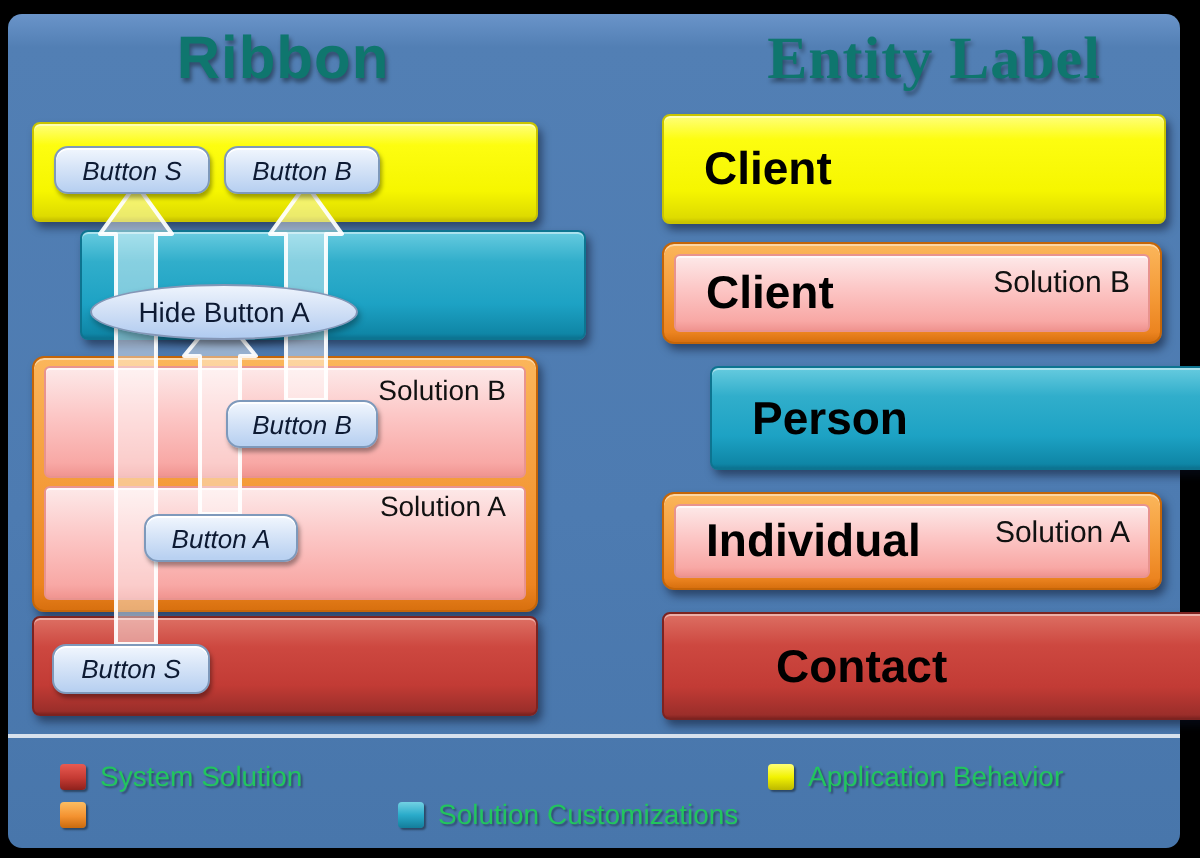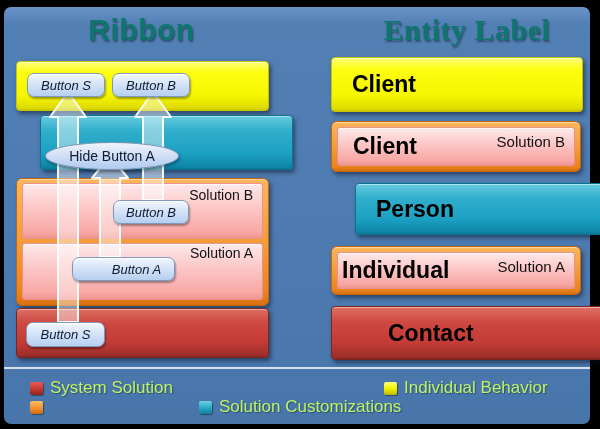--- a/index.html
+++ b/index.html
@@ -39,21 +39,21 @@
             color:#0d1a33;font-size:14px;display:flex;align-items:center;justify-content:center;
             box-shadow:1px 2px 3px rgba(0,0,0,.35);}
 
   .arrows{position:absolute;left:0;top:0;z-index:2;pointer-events:none;}
   .arrows path{fill:rgba(255,255,255,.42);stroke:rgba(255,255,255,.93);stroke-width:2;stroke-linejoin:round;}
 
   .divider{position:absolute;left:4px;top:367px;width:586px;height:2px;
            background:rgba(255,255,255,.78);z-index:1;}
 
   .legend-item{position:absolute;height:16px;display:flex;align-items:center;gap:7px;z-index:1;}
-  .legend-label{color:#bef264;font-size:17px;line-height:16px;text-shadow:1px 1px 1px rgba(0,0,0,.35);white-space:nowrap;}
+  .legend-label{color:#22c55e;font-size:14px;line-height:16px;text-shadow:1px 1px 1px rgba(0,0,0,.35);white-space:nowrap;}
   .sw{width:13px;height:13px;border-radius:2px;box-shadow:1px 1px 1px rgba(0,0,0,.4);}
   .sw-system{background:linear-gradient(180deg,#e85a51 0%,#c43a33 55%,#8e211c 100%);}
   .sw-msol{background:linear-gradient(180deg,#fddbda 0%,#f8a7a4 55%,#dd7d79 100%);}
   .sw-app{background:linear-gradient(180deg,#ffff76 0%,#f2f202 50%,#bcb800 100%);}
   .sw-msols{background:linear-gradient(180deg,#fcbd62 0%,#f49230 55%,#c96a0e 100%);}
   .sw-unm{background:linear-gradient(180deg,#72d1e3 0%,#2aabca 50%,#137d9b 100%);}
 </style>
 </head>
 <body>
 
@@ -76,58 +76,58 @@
   <svg class="arrows" width="600" height="429" viewBox="0 0 600 429">
     <path d="M68,92 L86,117 L78,117 L78,322 L58,322 L58,117 L50,117 Z"></path>
     <path d="M110,156 L128,178 L120,178 L120,257 L100,257 L100,178 L92,178 Z"></path>
     <path d="M153,92 L171,117 L163,117 L163,200 L143,200 L143,117 L135,117 Z"></path>
   </svg>
 
   <div class="dbtn" style="left:27px;top:73px;width:76px;height:22px;">Button S</div>
   <div class="dbtn" style="left:112px;top:73px;width:76px;height:22px;">Button B</div>
   <div class="dellipse" style="left:45px;top:130px;width:132px;height:26px;margin-top:12px;">Hide Button A</div>
   <div class="dbtn" style="left:113px;top:200px;width:74px;height:22px;">Button B</div>
-  <div class="dbtn" style="left:72px;top:257px;width:75px;height:22px;padding-left:26px;">Button A</div>
+  <div class="dbtn" style="left:72px;top:257px;width:75px;height:22px;">Button A</div>
   <div class="dbtn" style="left:26px;top:322px;width:77px;height:23px;">Button S</div>
 
   <div class="bar bar-yellow" style="left:331px;top:57px;width:250px;height:53px;">
     <div class="entity-label">Client</div>
   </div>
 
   <div class="bar frame-orange" style="left:331px;top:121px;width:250px;height:51px;box-sizing:border-box;padding:5px;">
     <div class="bar-pink" style="width:100%;height:100%;box-sizing:border-box;position:relative;">
       <div class="entity-label" style="padding-left:15px;">Client</div>
       <div class="annotation" style="right:9px;top:6px;">Solution B</div>
     </div>
   </div>
 
   <div class="bar bar-teal" style="left:331px;top:183px;width:250px;height:50px;">
     <div class="entity-label">Person</div>
   </div>
 
   <div class="bar frame-orange" style="left:331px;top:246px;width:250px;height:49px;box-sizing:border-box;padding:5px;">
     <div class="bar-pink" style="width:100%;height:100%;box-sizing:border-box;position:relative;">
-      <div class="entity-label" style="padding-left:4px;">Individual</div>
+      <div class="entity-label" style="padding-left:15px;">Individual</div>
       <div class="annotation" style="right:9px;top:6px;">Solution A</div>
     </div>
   </div>
 
   <div class="bar bar-red" style="left:331px;top:306px;width:250px;height:52px;padding-left:36px;">
     <div class="entity-label">Contact</div>
   </div>
 
   <div class="divider"></div>
 
   <div class="legend-item" style="left:30px;top:380px;">
     <span class="sw sw-system"></span>
     <span class="legend-label">System Solution</span>
   </div>
   <div class="legend-item" style="left:384px;top:380px;">
     <span class="sw sw-app"></span>
-    <span class="legend-label">Individual Behavior</span>
+    <span class="legend-label">Application Behavior</span>
   </div>
   <div class="legend-item" style="left:30px;top:399px;">
     <span class="sw sw-msols"></span>
   </div>
   <div class="legend-item" style="left:199px;top:399px;">
     <span class="sw sw-unm"></span>
     <span class="legend-label">Solution Customizations</span>
   </div>
 </div>
 

